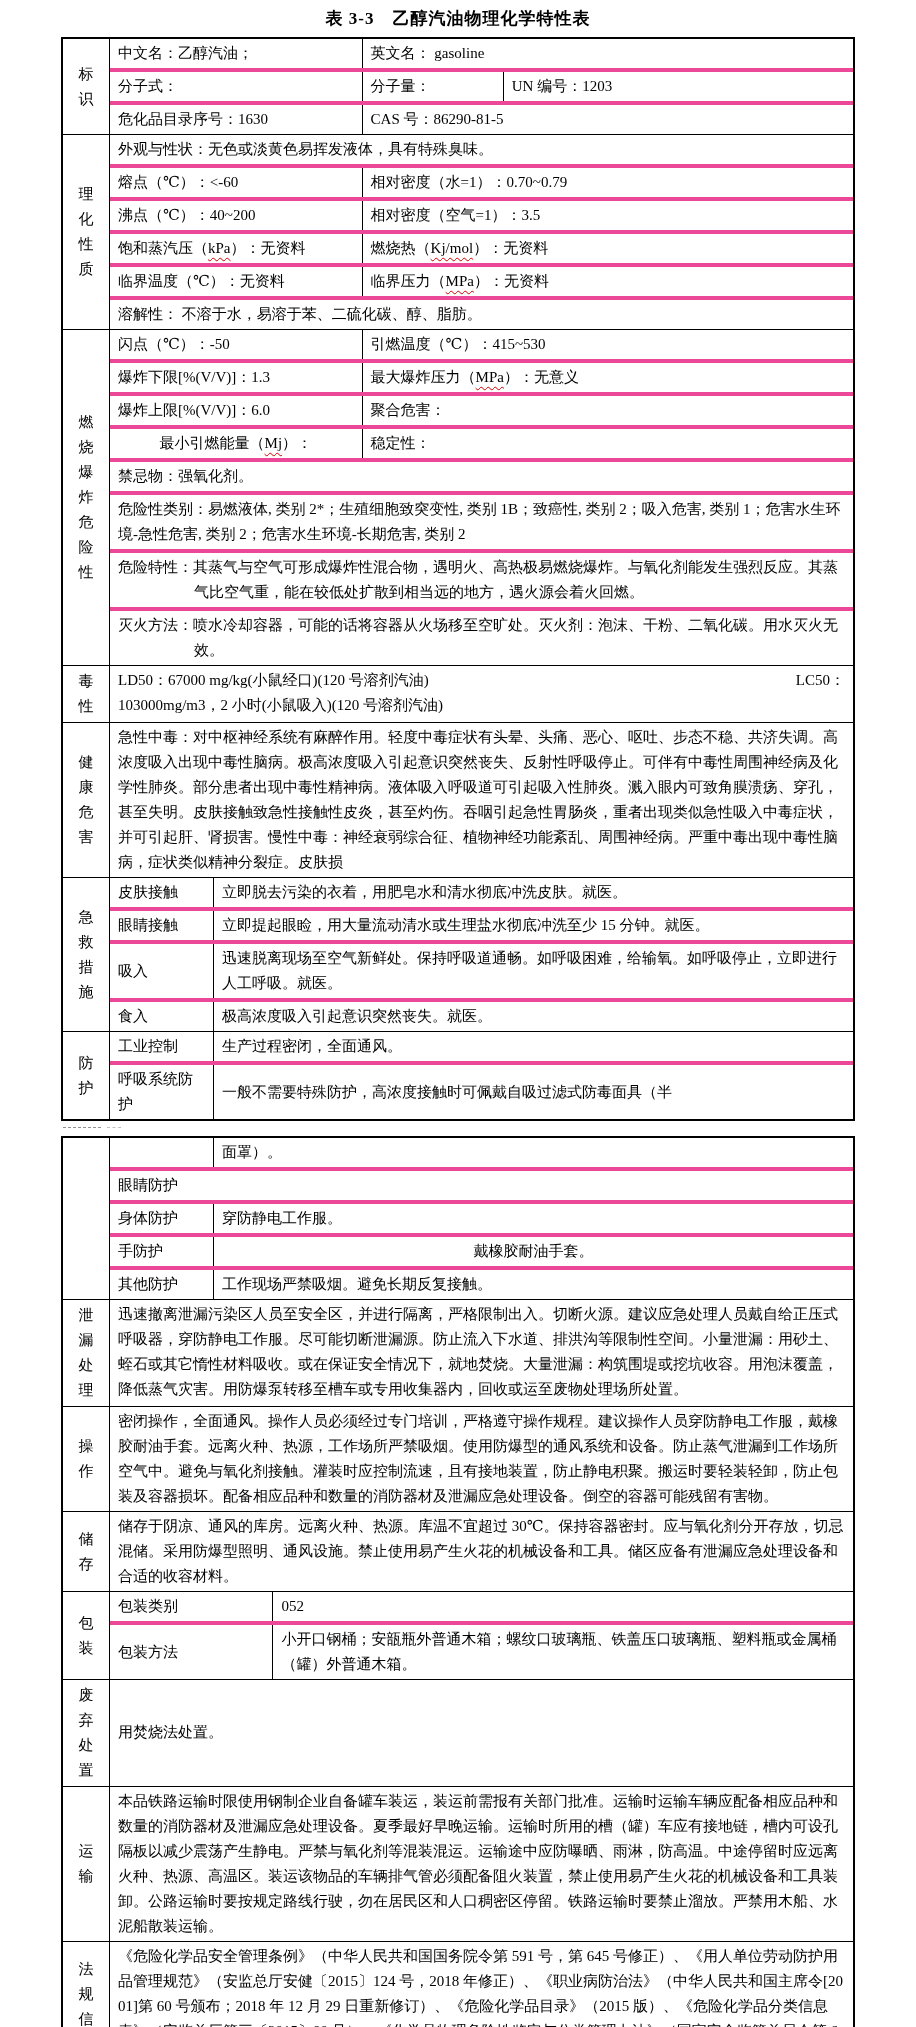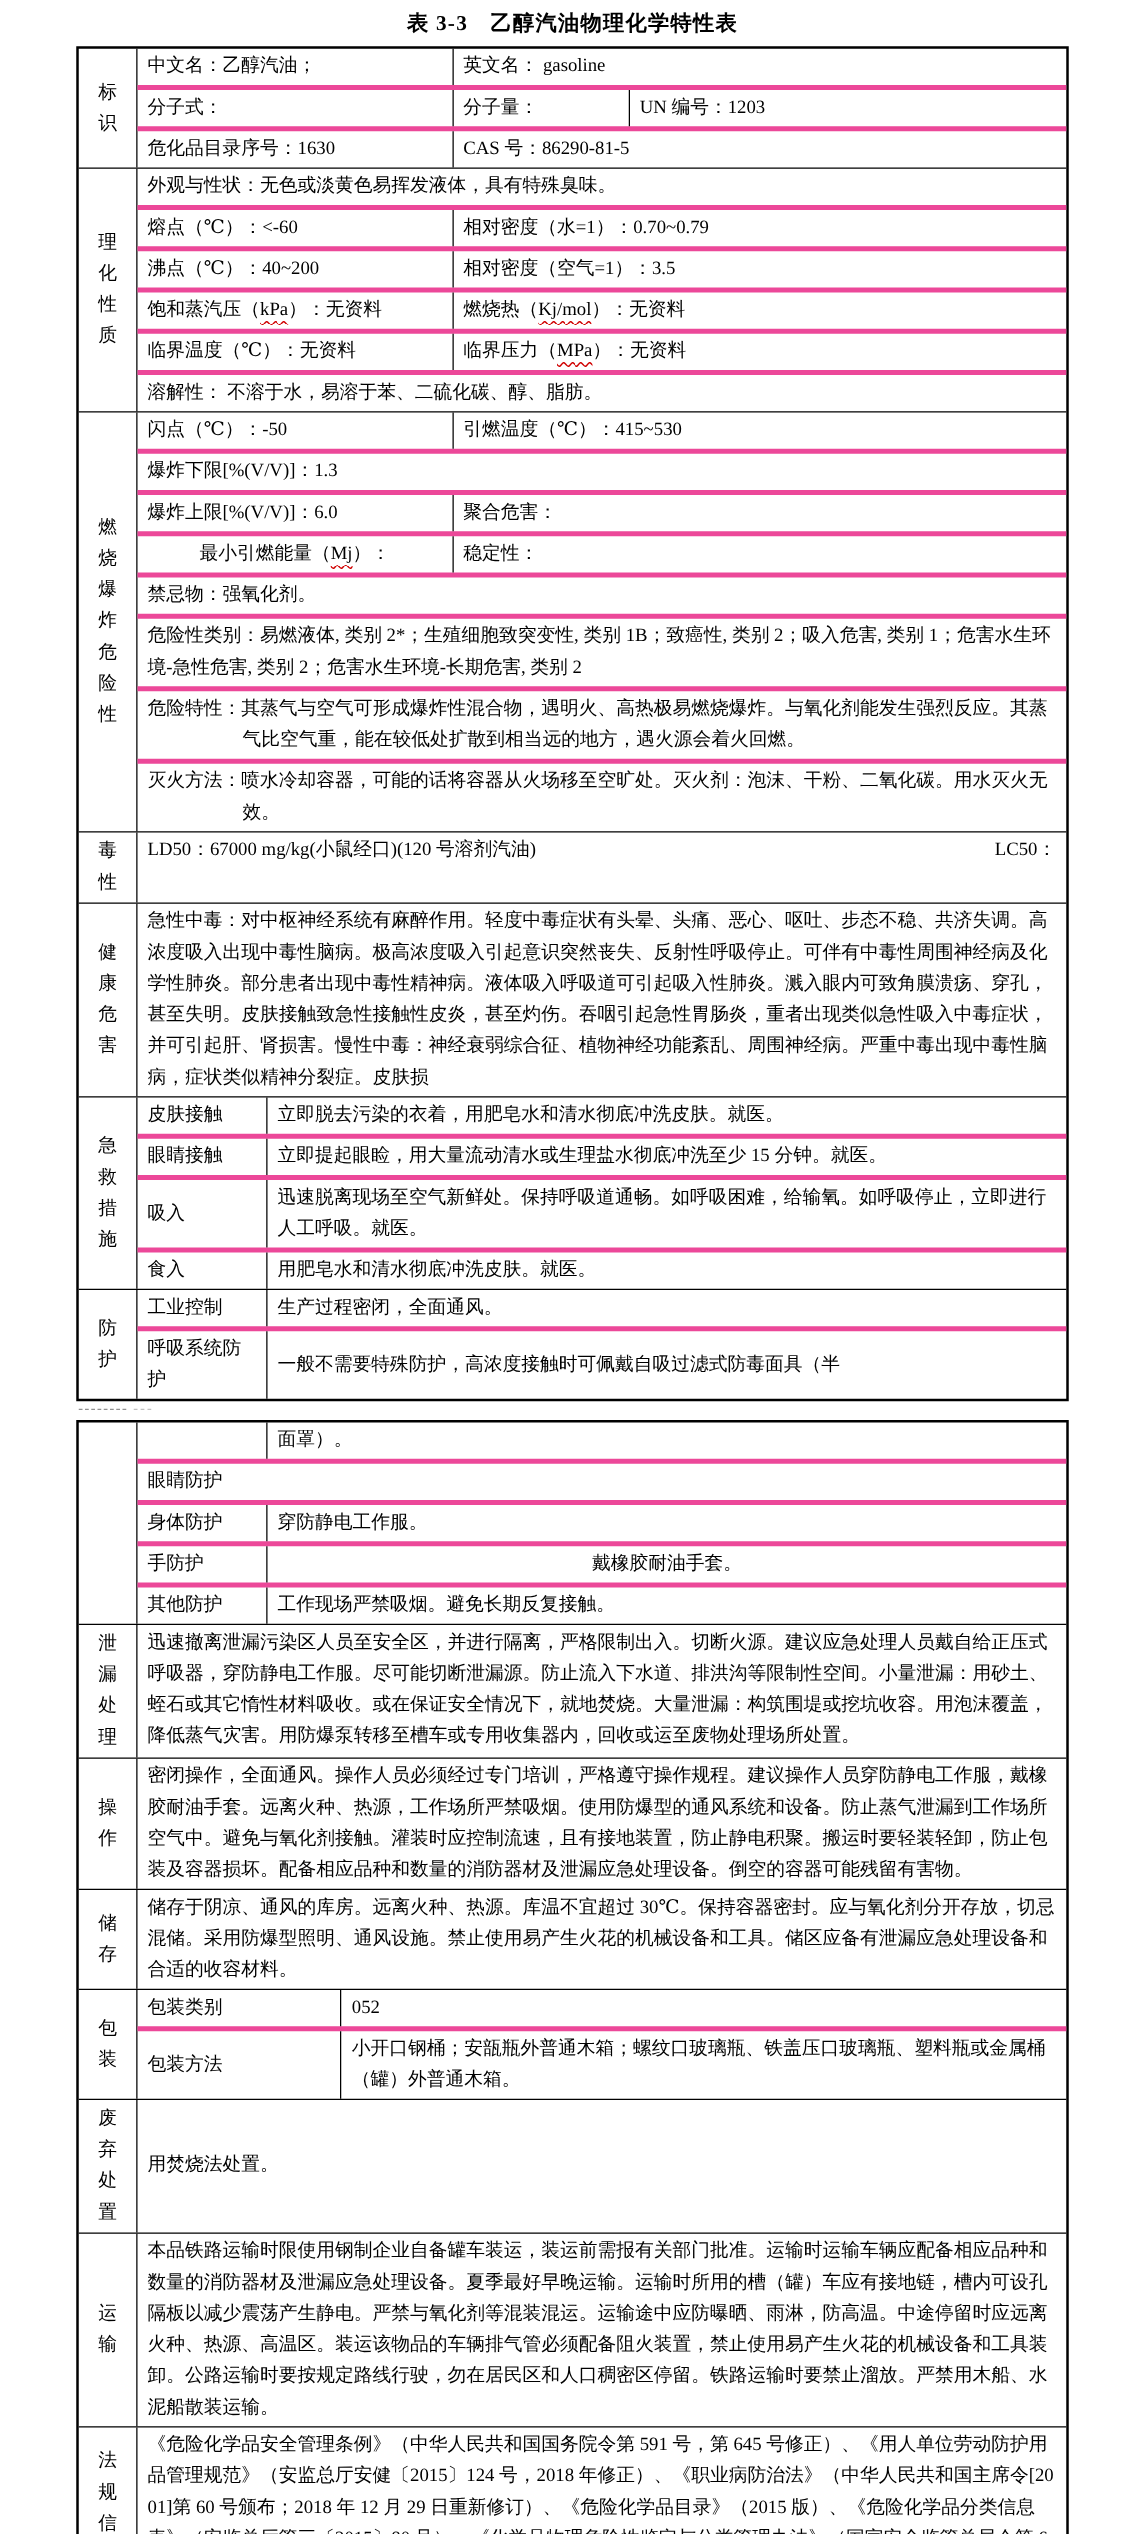--- a/index.html
+++ b/index.html
@@ -133,20 +133,23 @@
               <div class="ct">闪点（℃）：-50</div>
             </div>
             <div class="cell" style="width: 66%; flex: 0 0 66%;">
               <div class="ct">引燃温度（℃）：415~530</div>
             </div>
           </div>
           <div class="row">
             <div class="cell" style="width: 34%; flex: 0 0 34%;">
               <div class="ct">爆炸下限[%(V/V)]：1.3</div>
             </div>
+            <div class="cell" style="width: 66%; flex: 0 0 66%;">
+              <div class="ct">最大爆炸压力（<span class="sp">MPa</span>）：无意义</div>
+            </div>
           </div>
           <div class="row">
             <div class="cell" style="width: 34%; flex: 0 0 34%;">
               <div class="ct">爆炸上限[%(V/V)]：6.0</div>
             </div>
             <div class="cell" style="width: 66%; flex: 0 0 66%;">
               <div class="ct">聚合危害：</div>
             </div>
           </div>
           <div class="row">
@@ -185,20 +188,21 @@
           <div>性</div>
         </div>
         <div class="rows">
           <div class="row">
             <div class="cell" style="width: 100%; flex: 0 0 100%;">
               <div class="ct">
                 <div class="tox-line">
                   <span>LD50：67000 mg/kg(小鼠经口)(120 号溶剂汽油)</span>
                   <span>LC50：</span>
                 </div>
+                <div>103000mg/m3，2 小时(小鼠吸入)(120 号溶剂汽油)</div>
               </div>
             </div>
           </div>
         </div>
       </div>
       <div class="section">
         <div class="sec-label">
           <div>健</div>
           <div>康</div>
           <div>危</div>
@@ -242,21 +246,21 @@
             </div>
             <div class="cell" style="width: 86%; flex: 0 0 86%; align-items: center;">
               <div class="ct">迅速脱离现场至空气新鲜处。保持呼吸道通畅。如呼吸困难，给输氧。如呼吸停止，立即进行人工呼吸。就医。</div>
             </div>
           </div>
           <div class="row">
             <div class="cell" style="width: 14%; flex: 0 0 14%;">
               <div class="ct">食入</div>
             </div>
             <div class="cell" style="width: 86%; flex: 0 0 86%;">
-              <div class="ct">用肥皂水和清水彻底冲洗皮肤。就医。</div>
+              <div class="ct">极高浓度吸入引起意识突然丧失。就医。</div>
             </div>
           </div>
         </div>
       </div>
       <div class="section">
         <div class="sec-label">
           <div>防</div>
           <div>护</div>
         </div>
         <div class="rows">

